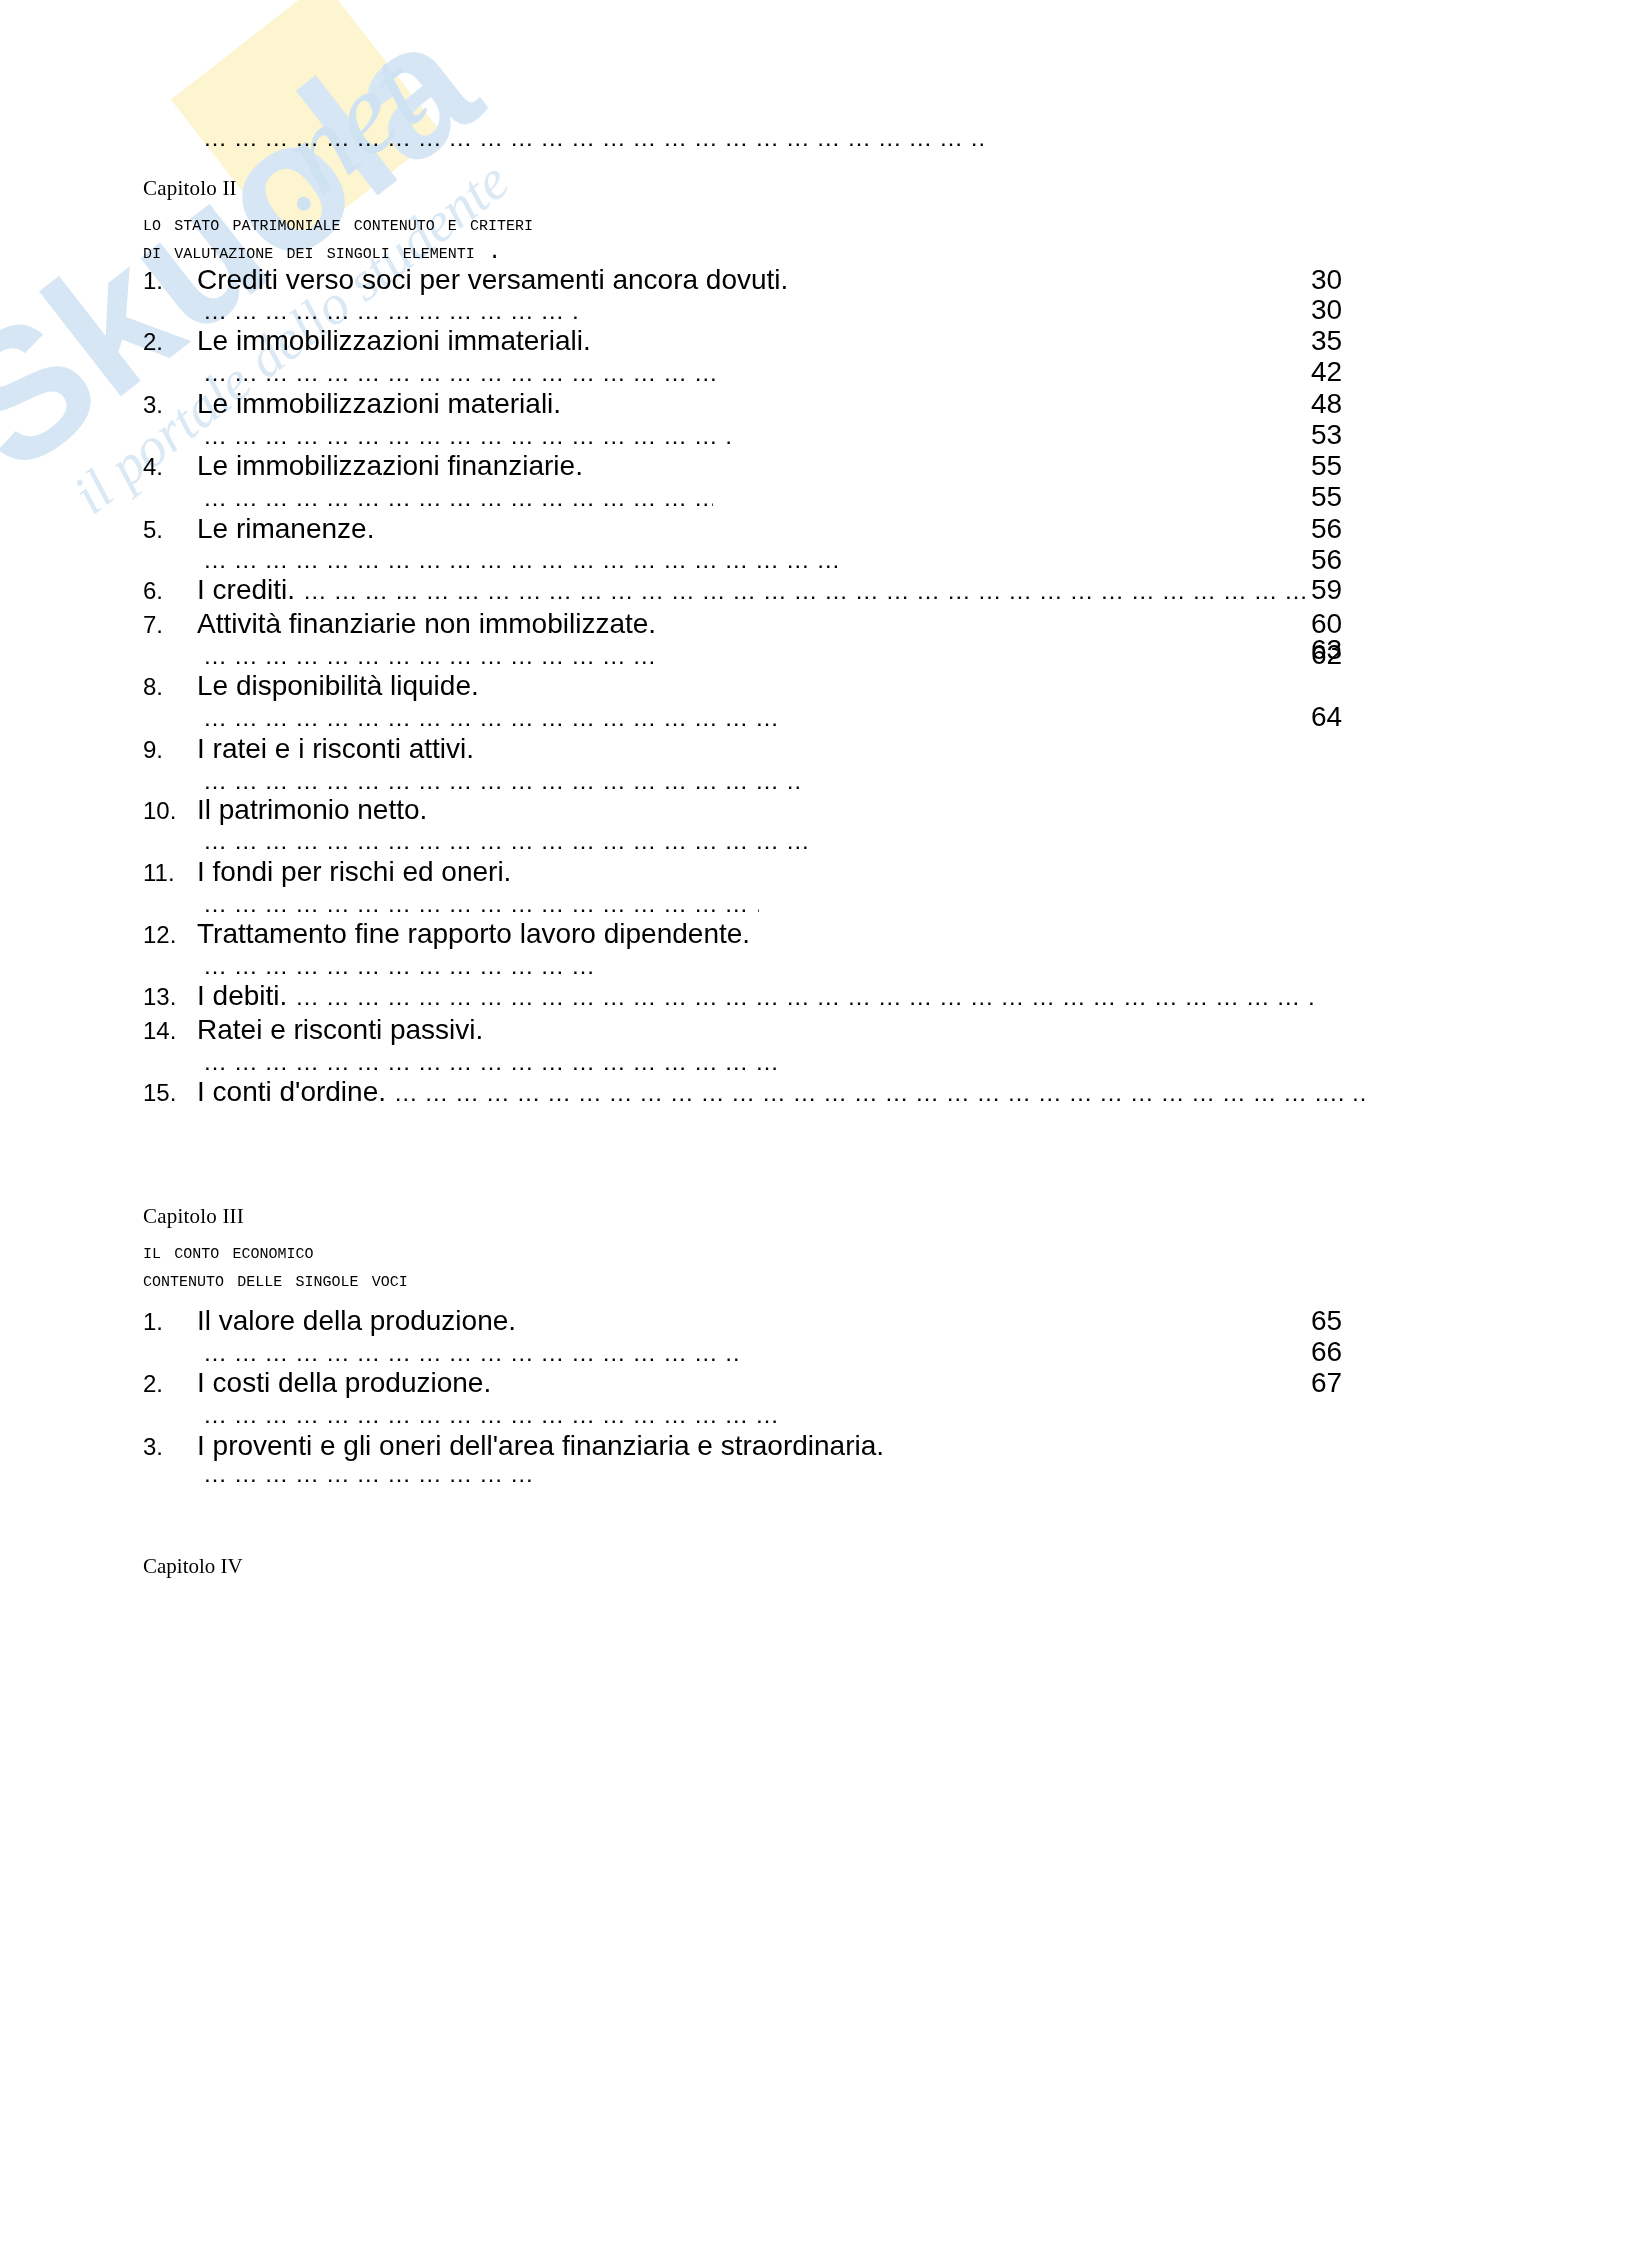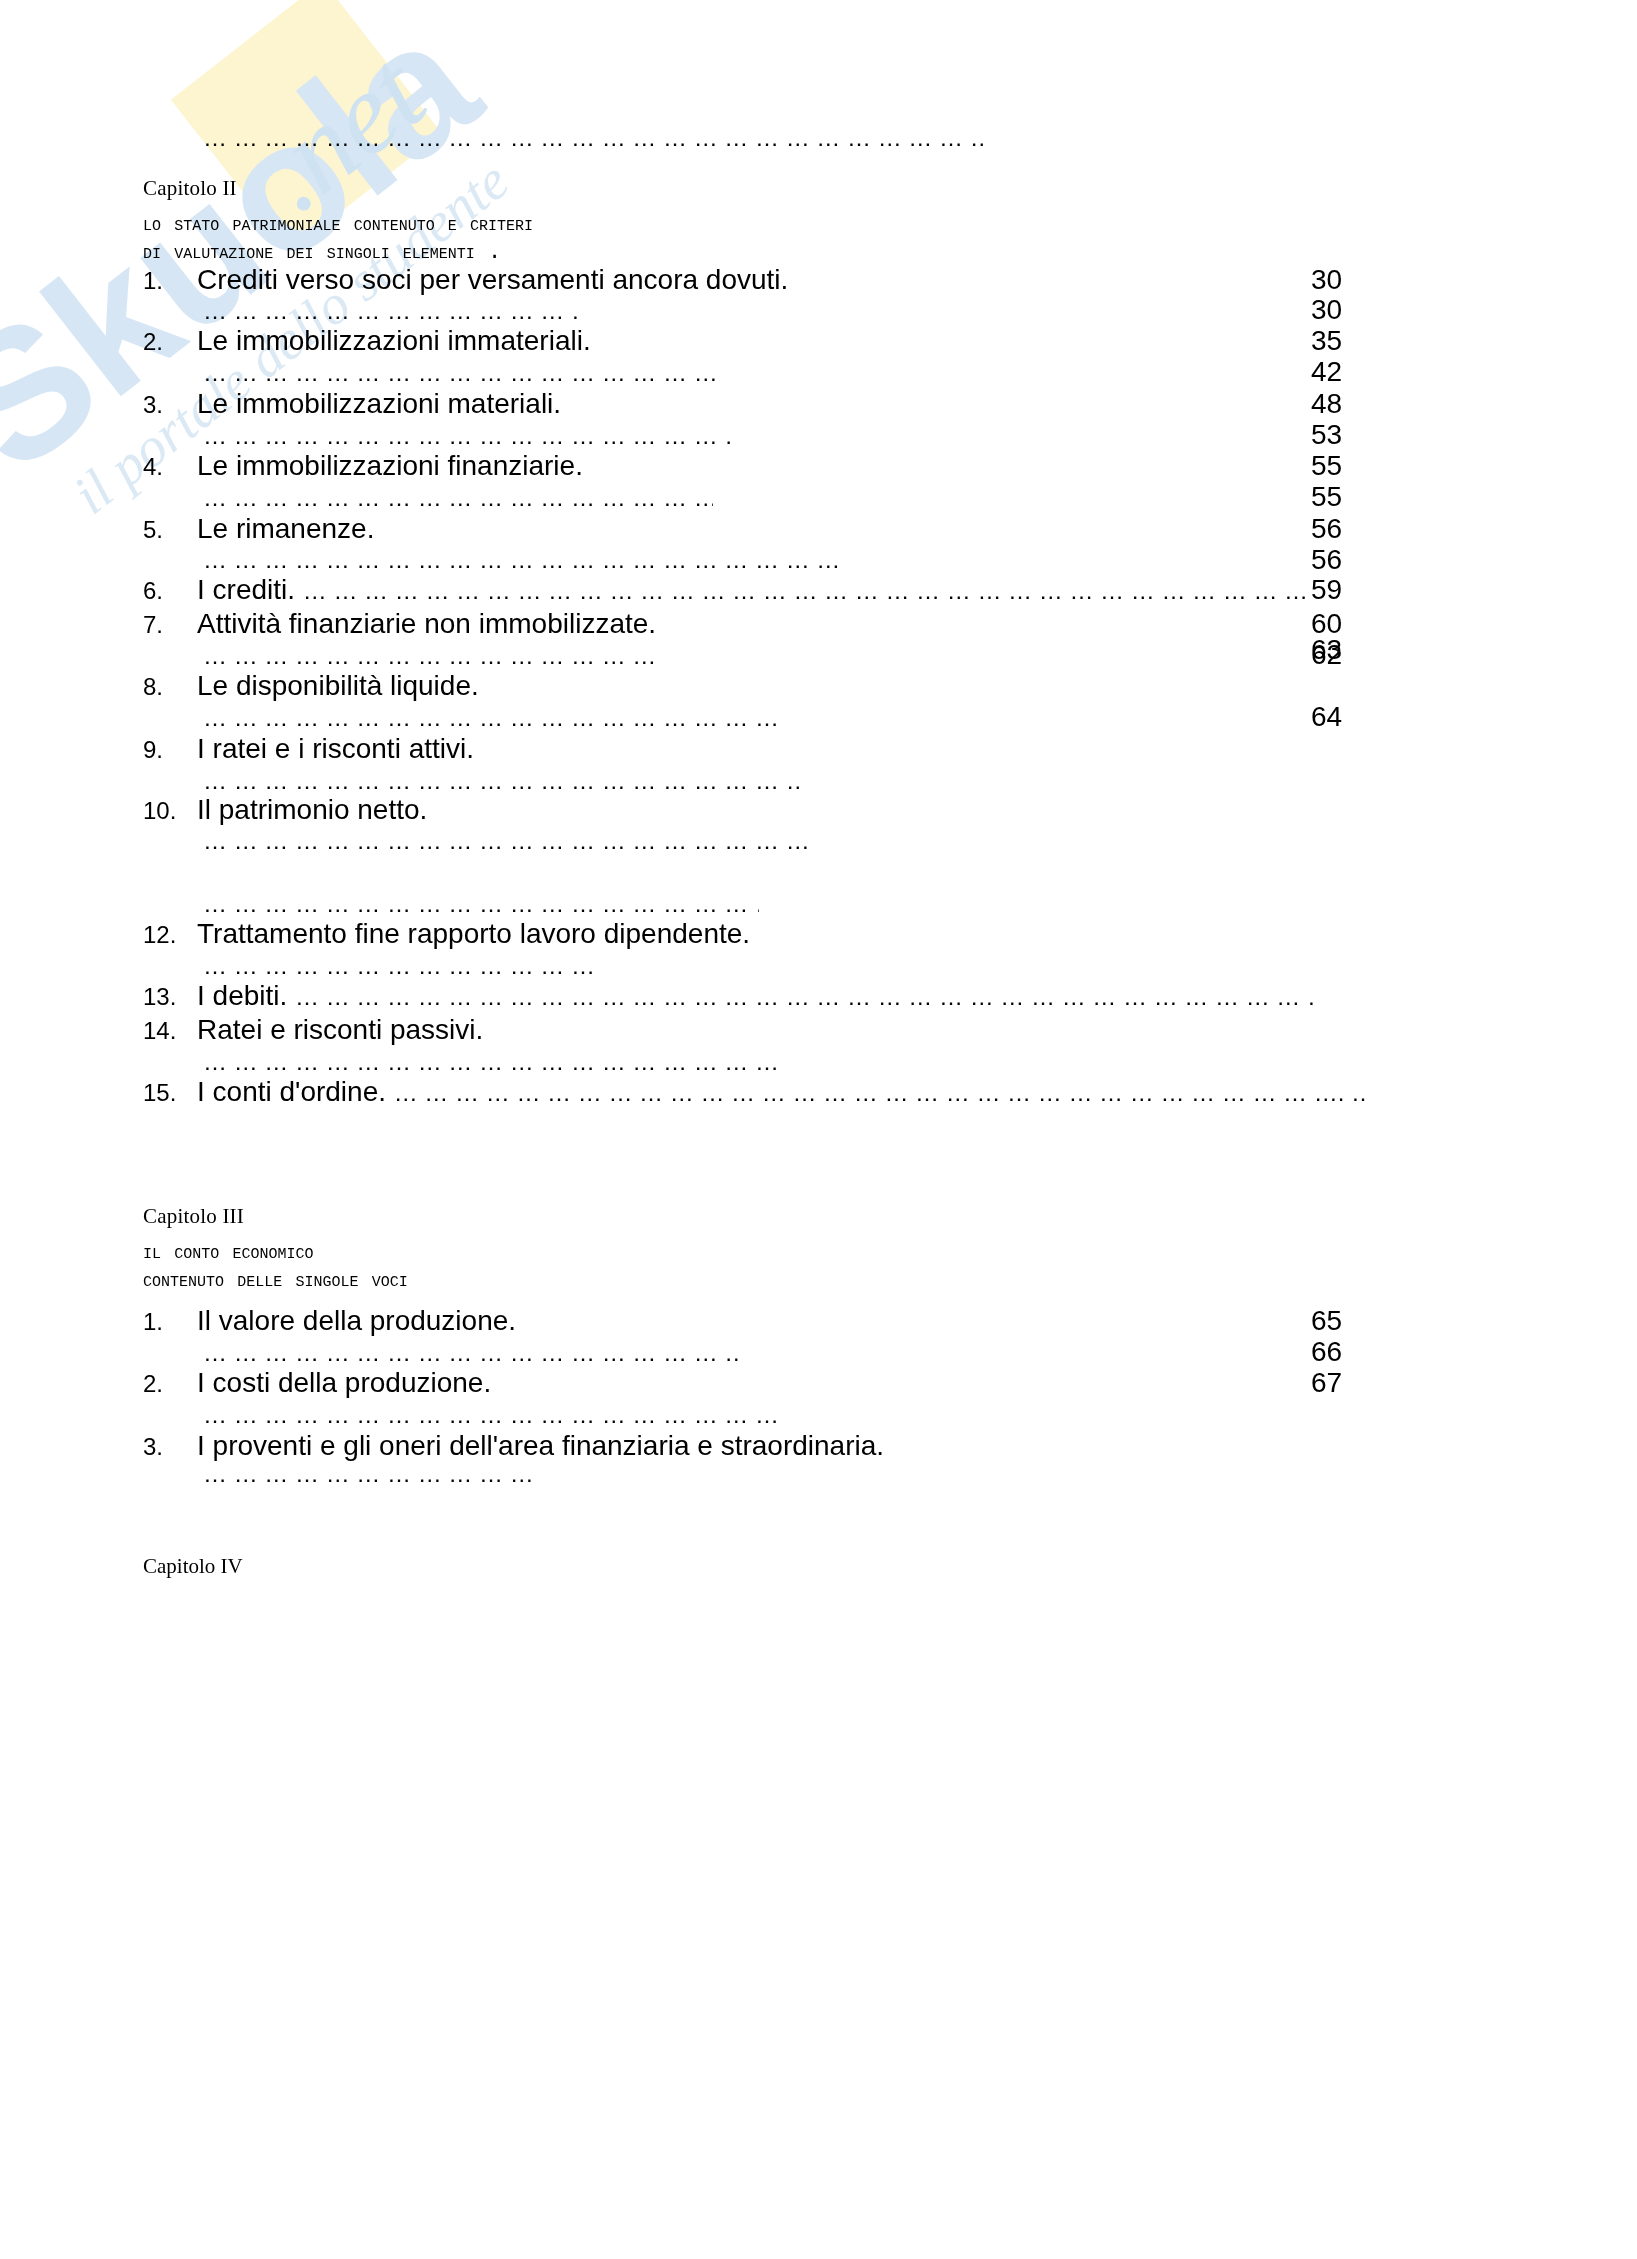--- a/index.html
+++ b/index.html
@@ -209,20 +209,24 @@
       <span class="title">I ratei e i risconti attivi.</span>
     </div>
     <div class="leader" style="left:203px; top:767px; width:599px;">… … … … … … … … … … … … … … … … … … … … … … … … … …</div>
 
     <div class="toc-row" style="top:794px;">
       <span class="num">10.</span>
       <span class="title">Il patrimonio netto.</span>
     </div>
     <div class="leader" style="left:203px; top:827px; width:616px;">… … … … … … … … … … … … … … … … … … … … … … … … … … … …</div>
 
+    <div class="toc-row" style="top:856px;">
+      <span class="num">11.</span>
+      <span class="title">I fondi per rischi ed oneri.</span>
+    </div>
     <div class="leader" style="left:203px; top:890px; width:556px;">… … … … … … … … … … … … … … … … … … … … … … … … …</div>
 
     <div class="toc-row" style="top:918px;">
       <span class="num">12.</span>
       <span class="title">Trattamento fine rapporto lavoro dipendente.</span>
     </div>
     <div class="leader" style="left:203px; top:952px; width:398px;">… … … … … … … … … … … … … … … … … …...</div>
 
     <div class="toc-row" style="top:980px;">
       <span class="num">13.</span>

